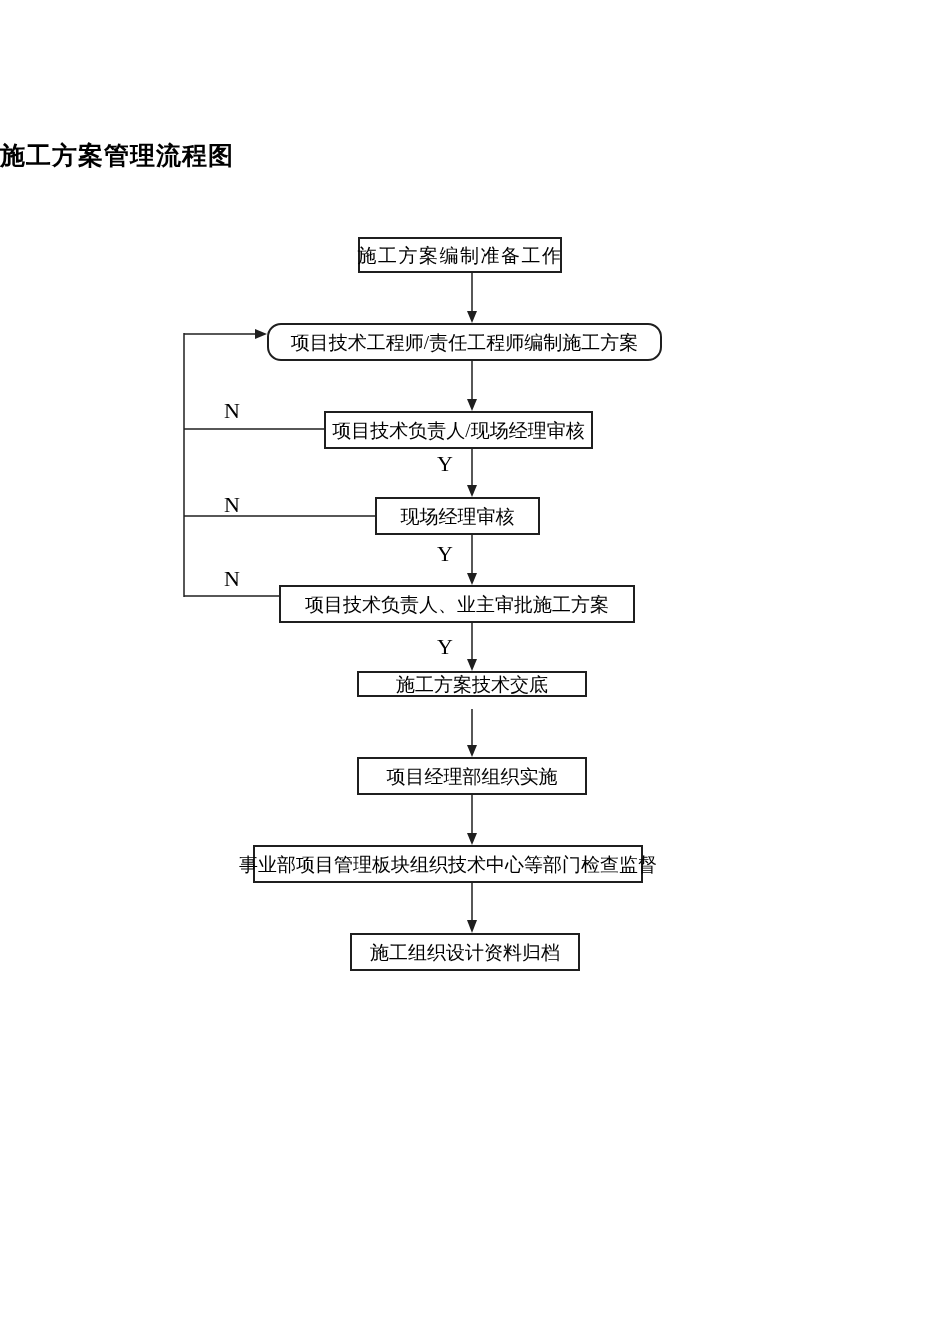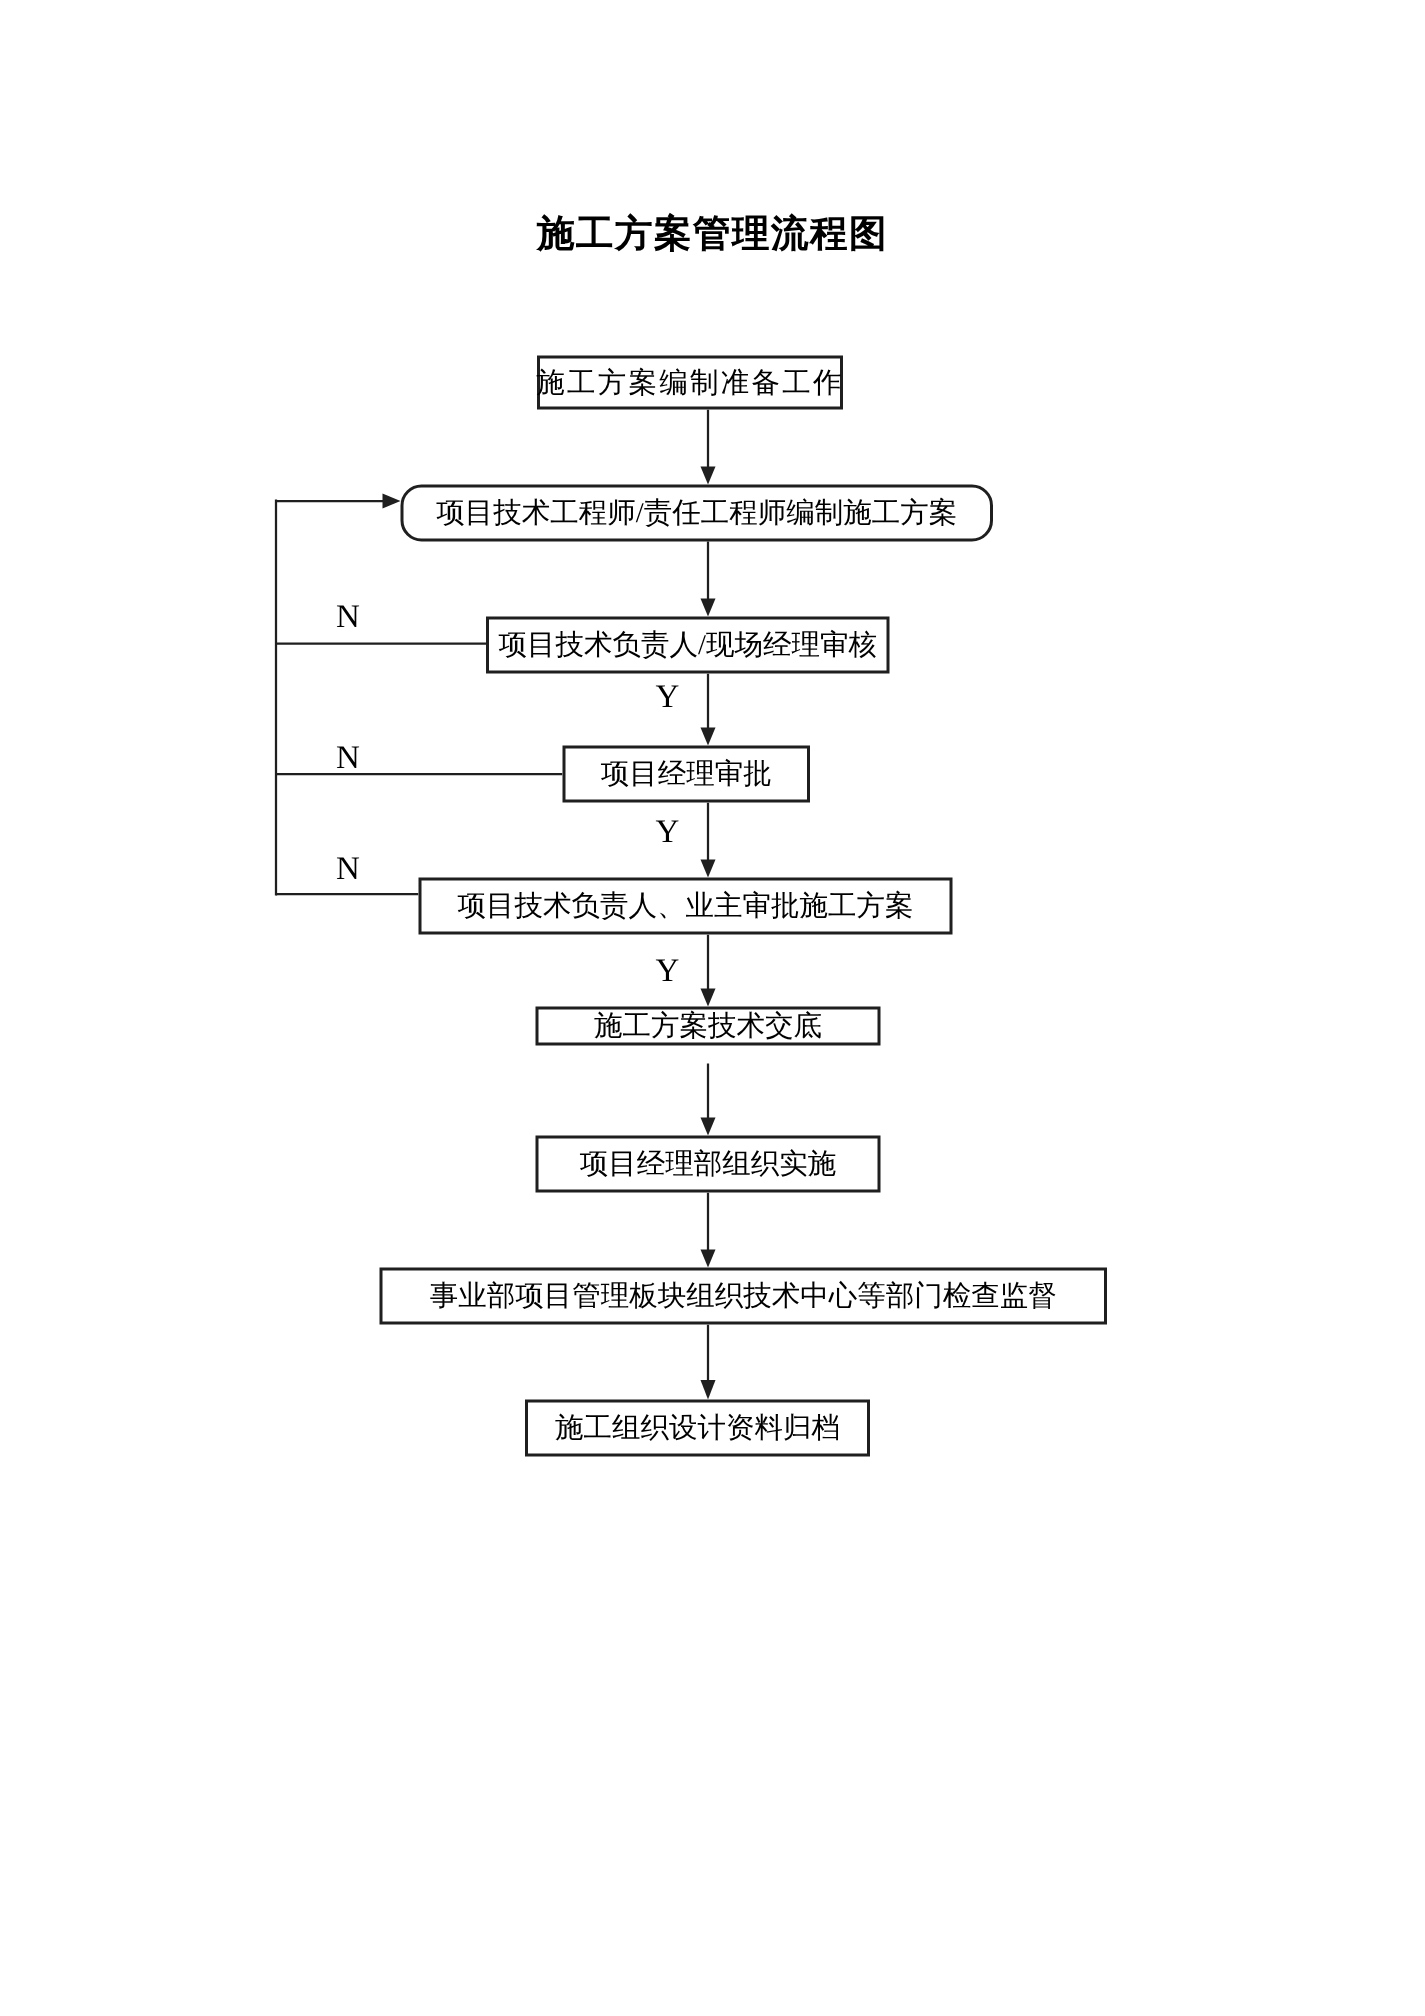--- a/index.html
+++ b/index.html
@@ -9,21 +9,20 @@
     height: 1344px;
     background: #ffffff;
     font-family: "Liberation Serif", "DejaVu Serif", serif;
     color: #000;
     overflow: hidden;
   }
   #title {
     position: absolute;
     left: 0; right: 0;
     top: 139px;
-    text-align: center;
     font-size: 25px;
     font-weight: bold;
     letter-spacing: 1px;
     white-space: nowrap;
   }
   .node {
     position: absolute;
     box-sizing: border-box;
     border: 2px solid #1f1f1f;
     background: #ffffff;
@@ -34,21 +33,21 @@
     line-height: 1;
     white-space: nowrap;
   }
   .n1 { left: 358px; top: 237px; width: 204px; height: 36px; letter-spacing: 1.5px; }
   .n2 { left: 267px; top: 323px; width: 395px; height: 38px; border-radius: 14px; }
   .n3 { left: 324px; top: 411px; width: 269px; height: 38px; }
   .n4 { left: 375px; top: 497px; width: 165px; height: 38px; }
   .n5 { left: 279px; top: 585px; width: 356px; height: 38px; }
   .n6 { left: 357px; top: 671px; width: 230px; height: 26px; }
   .n7 { left: 357px; top: 757px; width: 230px; height: 38px; }
-  .n8 { left: 253px; top: 845px; width: 485px; height: 38px; }
+  .n8 { left: 253px; top: 845px; width: 390px; height: 38px; }
   .n9 { left: 350px; top: 933px; width: 230px; height: 38px; }
   .branch-label {
     position: absolute;
     width: 26px;
     text-align: center;
     font-size: 22px;
     line-height: 1;
   }
   .yes1 { left: 432px; top: 453px; }
   .yes2 { left: 432px; top: 543px; }
@@ -101,21 +100,21 @@
         <polygon points="255,329 255,339 267,334"></polygon>
       <line x1="184" y1="429" x2="324" y2="429"></line>
       <line x1="184" y1="516" x2="375" y2="516"></line>
       <line x1="184" y1="596" x2="279" y2="596"></line>
     </g>
   </svg>
 
   <div class="node n1">施工方案编制准备工作</div>
   <div class="node n2">项目技术工程师/责任工程师编制施工方案</div>
   <div class="node n3">项目技术负责人/现场经理审核</div>
-  <div class="node n4">项目经理审批</div>
+  <div class="node n4">现场经理审核</div>
   <div class="node n5">项目技术负责人、业主审批施工方案</div>
   <div class="node n6">施工方案技术交底</div>
   <div class="node n7">项目经理部组织实施</div>
   <div class="node n8">事业部项目管理板块组织技术中心等部门检查监督</div>
   <div class="node n9">施工组织设计资料归档</div>
 
   <div class="branch-label no1">N</div>
   <div class="branch-label no2">N</div>
   <div class="branch-label no3">N</div>
   <div class="branch-label yes1">Y</div>

